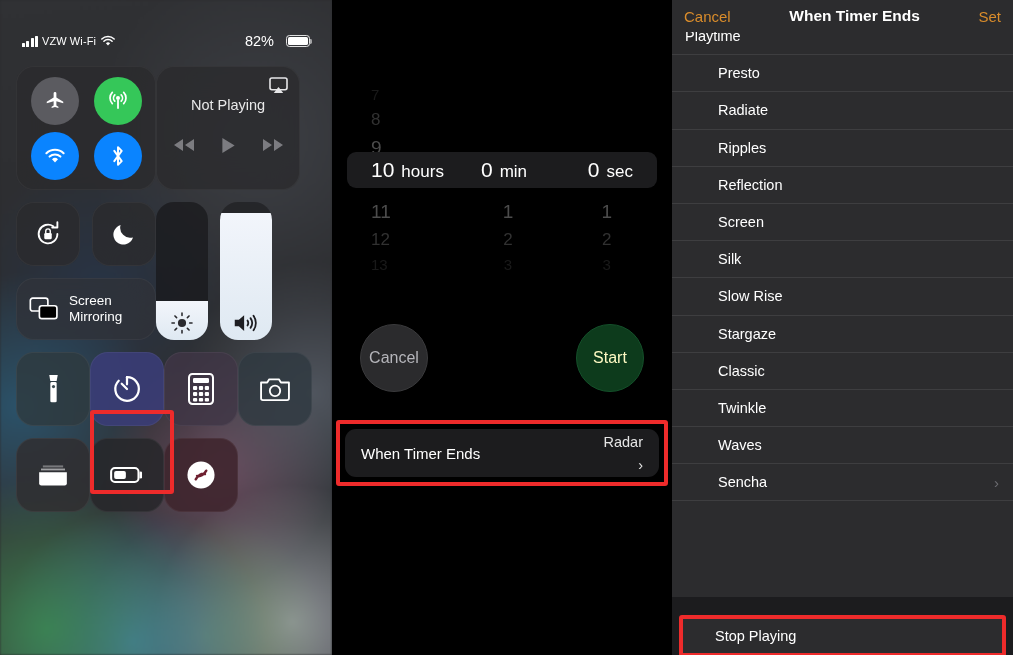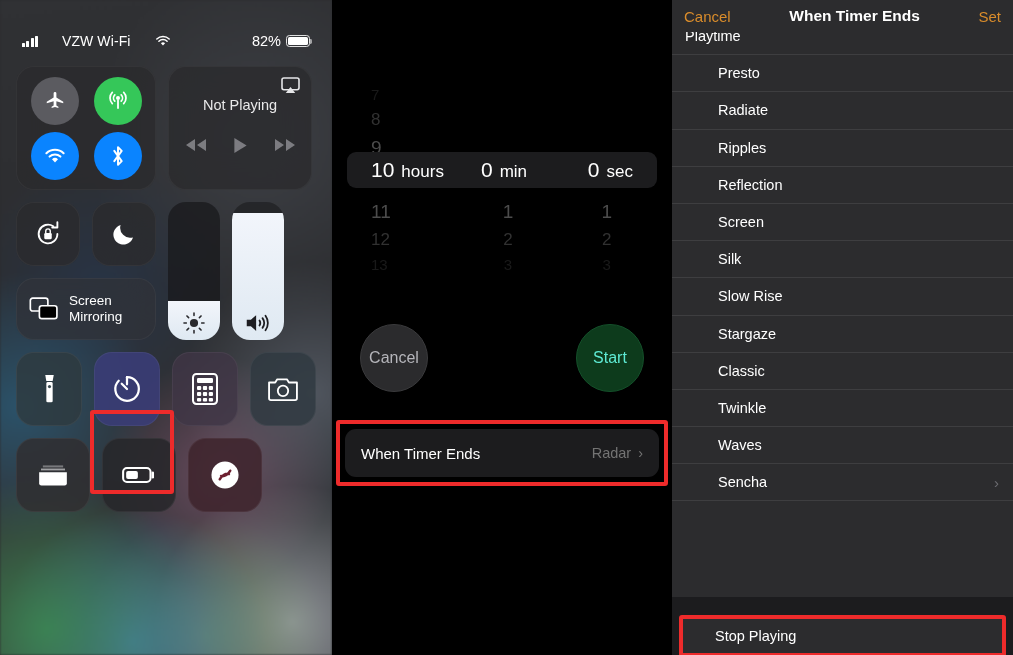--- a/index.html
+++ b/index.html
@@ -31,34 +31,34 @@
       radial-gradient(circle at 78% 22%, rgba(90,95,105,.35) 0%, rgba(90,95,105,0) 30%),
       linear-gradient(175deg, #303134 0%, #2c2d30 42%, #303236 70%, #3a3c40 100%);
     filter:blur(1px);
   }
   .cc-inner { position:relative; z-index:2; padding:0 16px; }
 
   .statusbar {
     display:flex; align-items:center; justify-content:space-between;
     height:58px; padding:24px 6px 0 6px; color:#fff;
   }
-  .sb-left { display:flex; align-items:center; gap:24px; font-size:14px; letter-spacing:.1px; }
+  .sb-left { display:flex; align-items:center; gap:4px; font-size:11px; letter-spacing:.1px; }
   .bars { display:flex; align-items:flex-end; gap:1.6px; height:11px; }
   .bars i { display:block; width:2.8px; background:#fff; border-radius:.6px; }
   .bars i:nth-child(1){height:4px;} .bars i:nth-child(2){height:6px;}
   .bars i:nth-child(3){height:8.5px; background:#fff;} .bars i:nth-child(4){height:11px;}
-  .sb-right { display:flex; align-items:center; gap:5px; font-size:14.5px; }
+  .sb-right { display:flex; align-items:center; gap:12px; font-size:14.5px; }
   .batt { position:relative; width:24px; height:12px; border:1.4px solid rgba(255,255,255,.85);
           border-radius:3.4px; padding:1.4px; }
   .batt span { display:block; height:100%; background:#fff; border-radius:1.6px; }
   .batt::after { content:""; position:absolute; right:-3.4px; top:3.4px; width:2px; height:5px;
                  background:rgba(255,255,255,.55); border-radius:0 1.4px 1.4px 0; }
 
   .cc-grid { margin-top:8px; display:flex; flex-direction:column; gap:12px; }
-  .row { display:flex; gap:12px; }
+  .row { display:flex; gap:0; }
 
   .tile {
     background:rgba(42,42,45,.80);
     border-radius:18px;
     -webkit-backdrop-filter:blur(18px); backdrop-filter:blur(18px);
     border:.5px solid rgba(255,255,255,.045);
   }
   .conn {
     width:140px; height:124px; display:grid;
     grid-template-columns:1fr 1fr; grid-template-rows:1fr 1fr;
@@ -134,29 +134,29 @@
   .pk-sel .cell.m { justify-content:center; gap:7px; padding-left:4px;}
   .pk-sel .cell.s { justify-content:flex-end; gap:7px; padding-right:24px; }
   .pk-num { font-size:21px; }
   .pk-unit { font-size:17px; }
 
   .tm-buttons { position:absolute; top:324px; left:0; right:0;
                 display:flex; justify-content:space-between; padding:0 28px; }
   .rbtn { width:68px; height:68px; border-radius:50%; display:flex;
           align-items:center; justify-content:center; font-size:16px; }
   .b-cancel { background:#2b2b2d; border:1.5px solid #3a3a3c; color:#b5b5ba; }
-  .b-start { background:#0d3b1c; border:1.5px solid #14502a; color:#5eead4; }
+  .b-start { background:#0d3b1c; border:1.5px solid #14502a; color:#fef9c3; }
 
   .wte-wrap { position:absolute; top:420px; left:4px; right:4px;
               border:4px solid #ee2b2b; border-radius:3px; padding:5px; }
   .wte-row { background:#1c1c1e; border-radius:11px; height:48px;
              display:flex; align-items:center; justify-content:space-between;
              padding:0 16px; }
   .wte-label { color:#fff; font-size:15px; }
-  .wte-val { display:flex; align-items:flex-end; gap:7px; color:#737373; font-size:14.5px; }
+  .wte-val { display:flex; align-items:flex-end; gap:7px; color:#e5e5e5; font-size:14.5px;flex-direction:column; }
 
   
   .sound-panel { width:341px; height:655px; background:#2c2c2e; position:relative; overflow:hidden; }
   .sp-header { position:absolute; top:0; left:0; right:0; height:32px; z-index:5;
                background:#2c2c2e; display:flex; align-items:center;
                justify-content:space-between; padding:0 12px; }
   .sp-btn { color:#d98c2b; font-size:15px; }
   .sp-title { color:#fff; font-size:15.5px; font-weight:bold; }
   .sp-list { position:absolute; top:32px; left:0; right:0; bottom:58px; }
   .sp-clip { height:100%; overflow:hidden; }

